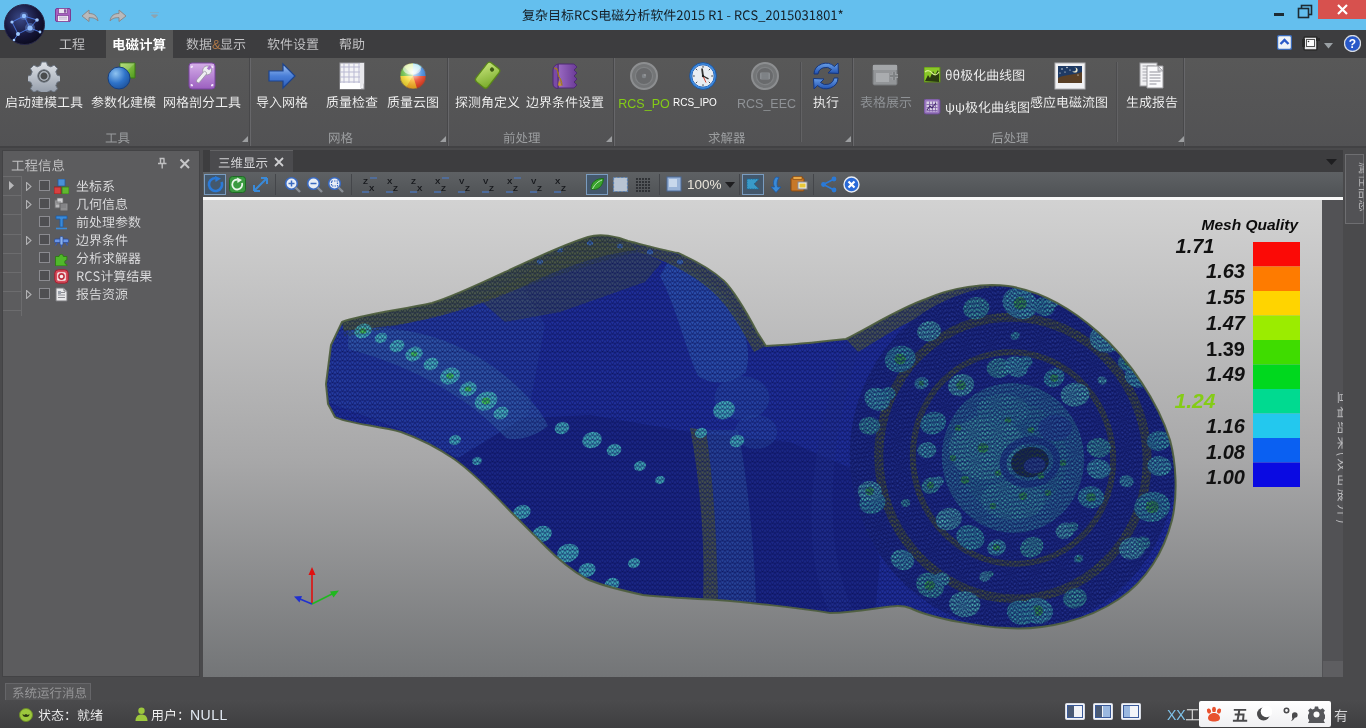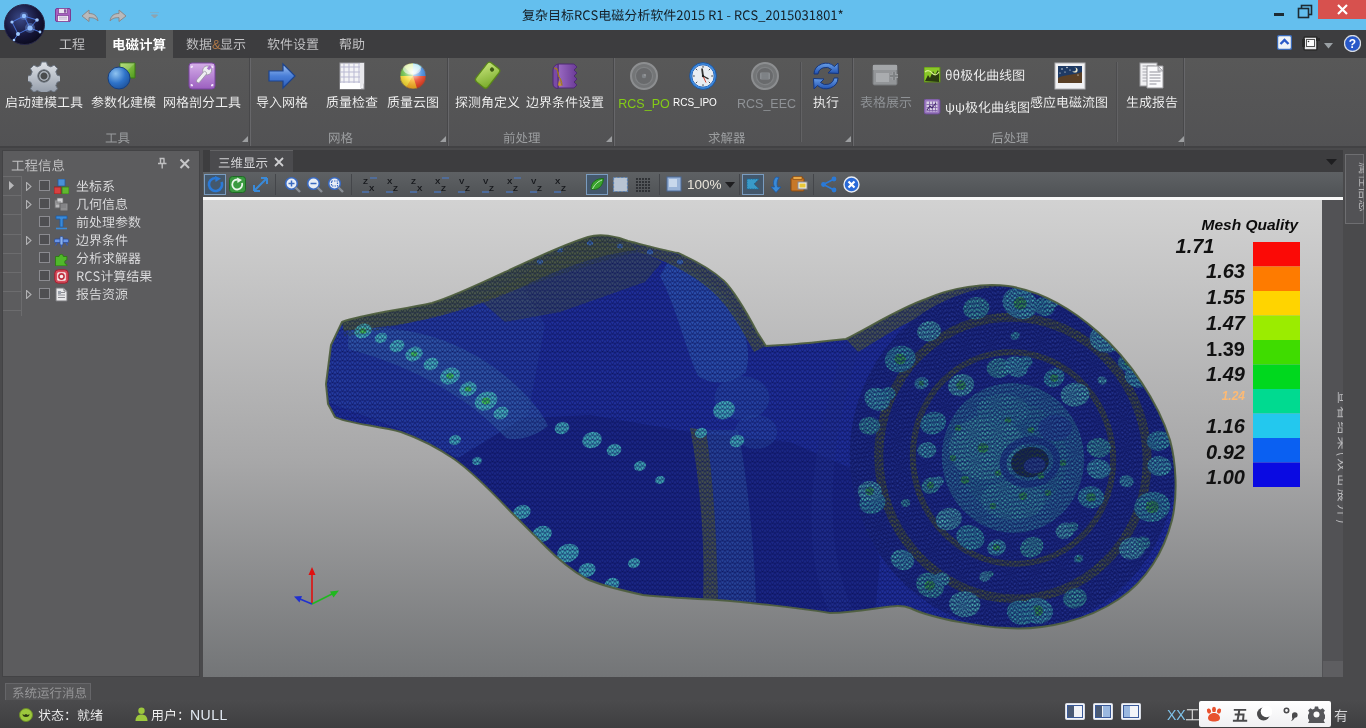--- a/index.html
+++ b/index.html
@@ -918,15 +918,15 @@
     <rect x="0" y="196.0" width="47" height="24.5" fill="#0a60f2"></rect>
     <rect x="0" y="220.5" width="47" height="24.5" fill="#0a0ae2"></rect>
   </svg>
 <div class="ab" style="left:1150px;top:216px;width:148px;text-align:right;font-size:15.5px;font-weight:bold;font-style:italic;color:#0c0c0c;letter-spacing:0">Mesh Quality</div>
 <div class="ab" style="left:1145px;top:234.5px;width:100px;text-align:center;font-size:20px;font-weight:bold;font-style:italic;color:#111">1.71</div>
 <div class="ab" style="left:1145px;top:260.2px;width:100px;text-align:right;font-size:20px;font-weight:bold;font-style:italic;color:#111">1.63</div>
 <div class="ab" style="left:1145px;top:286.0px;width:100px;text-align:right;font-size:20px;font-weight:bold;font-style:italic;color:#111">1.55</div>
 <div class="ab" style="left:1145px;top:311.8px;width:100px;text-align:right;font-size:20px;font-weight:bold;font-style:italic;color:#111">1.47</div>
 <div class="ab" style="left:1145px;top:337.5px;width:100px;text-align:right;font-size:20px;font-weight:bold;color:#111">1.39</div>
 <div class="ab" style="left:1145px;top:363.2px;width:100px;text-align:right;font-size:20px;font-weight:bold;font-style:italic;color:#111">1.49</div>
-<div class="ab" style="left:1145px;top:389.0px;width:100px;text-align:right;font-size:12px;font-weight:bold;font-style:italic;color:#fdba74">1.24</div>
+<div class="ab" style="left:1145px;top:389.0px;width:100px;text-align:center;font-size:21px;font-weight:bold;font-style:italic;color:#84cc16">1.24</div>
 <div class="ab" style="left:1145px;top:414.8px;width:100px;text-align:right;font-size:20px;font-weight:bold;font-style:italic;color:#111">1.16</div>
-<div class="ab" style="left:1145px;top:440.5px;width:100px;text-align:right;font-size:20px;font-weight:bold;font-style:italic;color:#111">0.92</div>
+<div class="ab" style="left:1145px;top:440.5px;width:100px;text-align:right;font-size:20px;font-weight:bold;font-style:italic;color:#111">1.08</div>
 <div class="ab" style="left:1145px;top:466.2px;width:100px;text-align:right;font-size:20px;font-weight:bold;font-style:italic;color:#111">1.00</div>
 </body></html>

